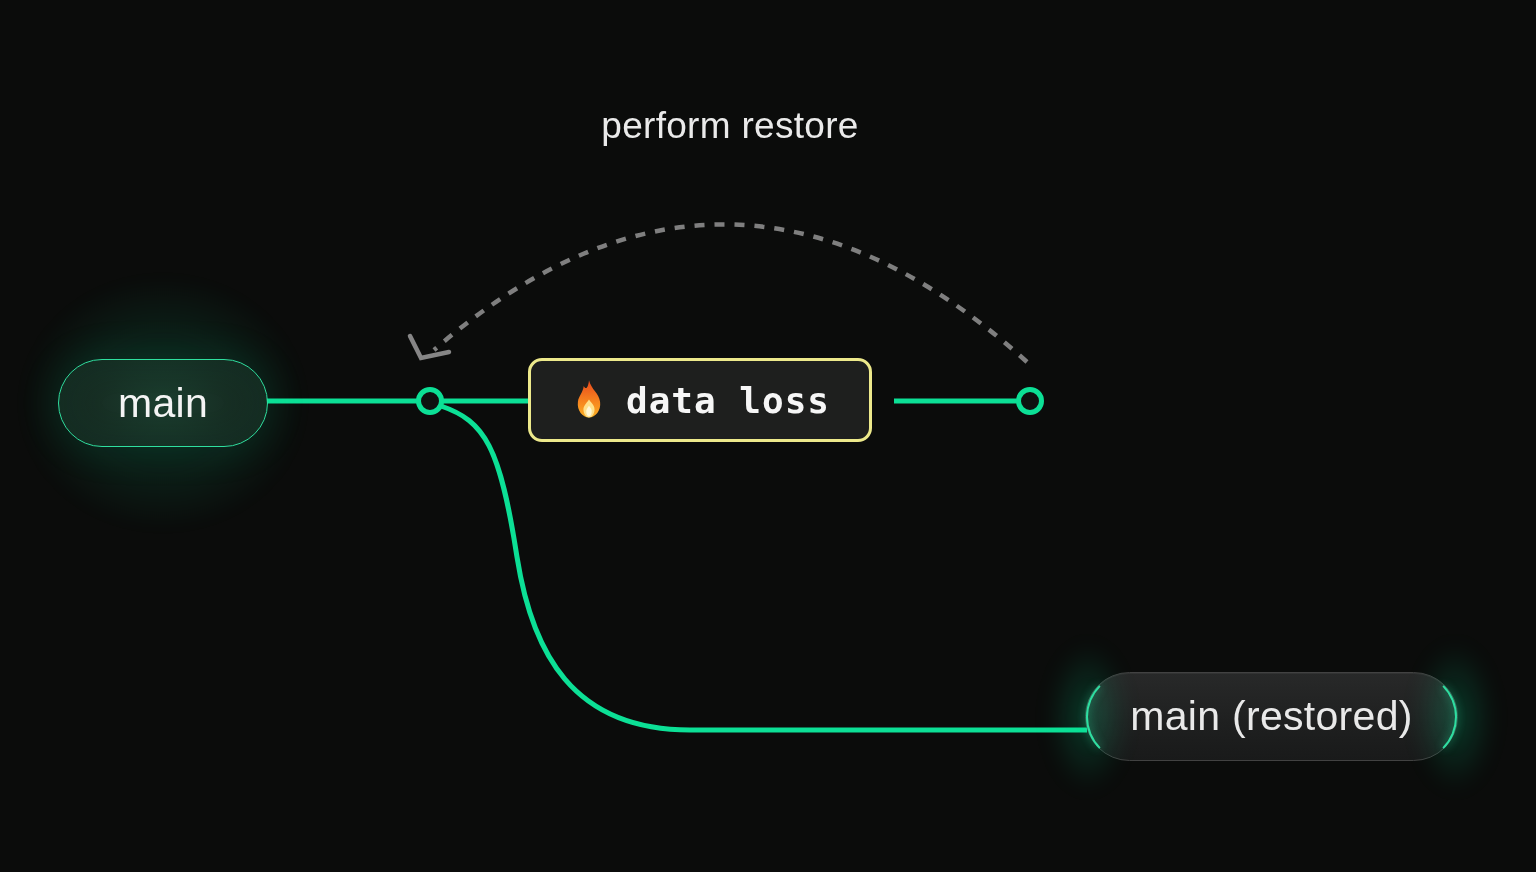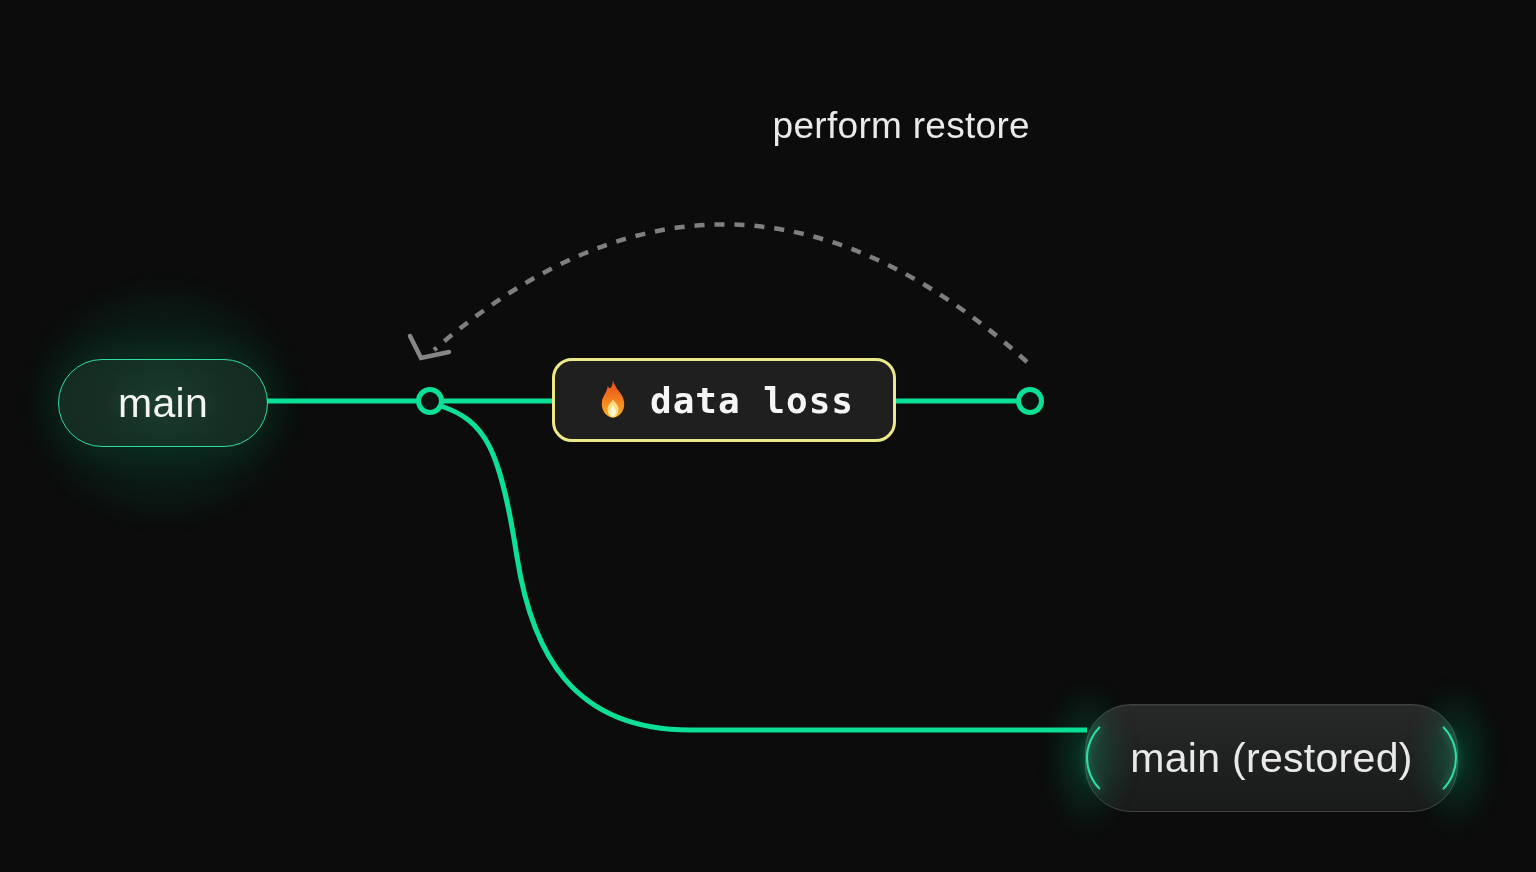--- a/index.html
+++ b/index.html
@@ -35,21 +35,21 @@
     position: absolute;
     left: 0; top: 0;
     z-index: 1;
   }
 
   .annotation {
     position: absolute;
     left: 430px;
     top: 103px;
     width: 600px;
-    text-align: right;
+    text-align: center;
     color: #eaeaea;
     font-size: 37px;
     line-height: 46px;
     letter-spacing: 0.3px;
     z-index: 2;
   }
   .annotation span { display: block; }
 
   .pill {
     position: absolute;
@@ -82,23 +82,23 @@
     box-shadow: inset 0 1px 0 rgba(255, 255, 255, 0.05);
   }
   .pill-backup {
     left: 1091px;
     top: 354px;
     width: 377px;
     height: 90px;
   }
   .pill-restored {
     left: 1085px;
-    top: 704px;
+    top: 672px;
     width: 373px;
-    height: 108px;
+    height: 89px;
   }
 
   
   .edge-accent {
     position: absolute;
     top: 50%;
     transform: translateY(-50%);
     width: 86px;
     height: 86px;
     border-radius: 50%;
@@ -123,27 +123,27 @@
     height: 150px;
     background: radial-gradient(closest-side, rgba(0, 229, 153, 0.22), transparent);
     filter: blur(10px);
     pointer-events: none;
   }
   .edge-glow.left { left: -38px; }
   .edge-glow.right { right: -38px; }
 
   .databox {
     position: absolute;
-    left: 552px;
+    left: 528px;
     top: 358px;
     width: 344px;
     height: 84px;
     box-sizing: border-box;
     border: 3px solid #ede98b;
-    border-radius: 20px;
+    border-radius: 14px;
     background: #1e1f1e;
     display: flex;
     align-items: center;
     justify-content: center;
     gap: 18px;
     z-index: 2;
   }
   .databox-label {
     font-family: "DejaVu Sans Mono", monospace;
     font-weight: 700;

